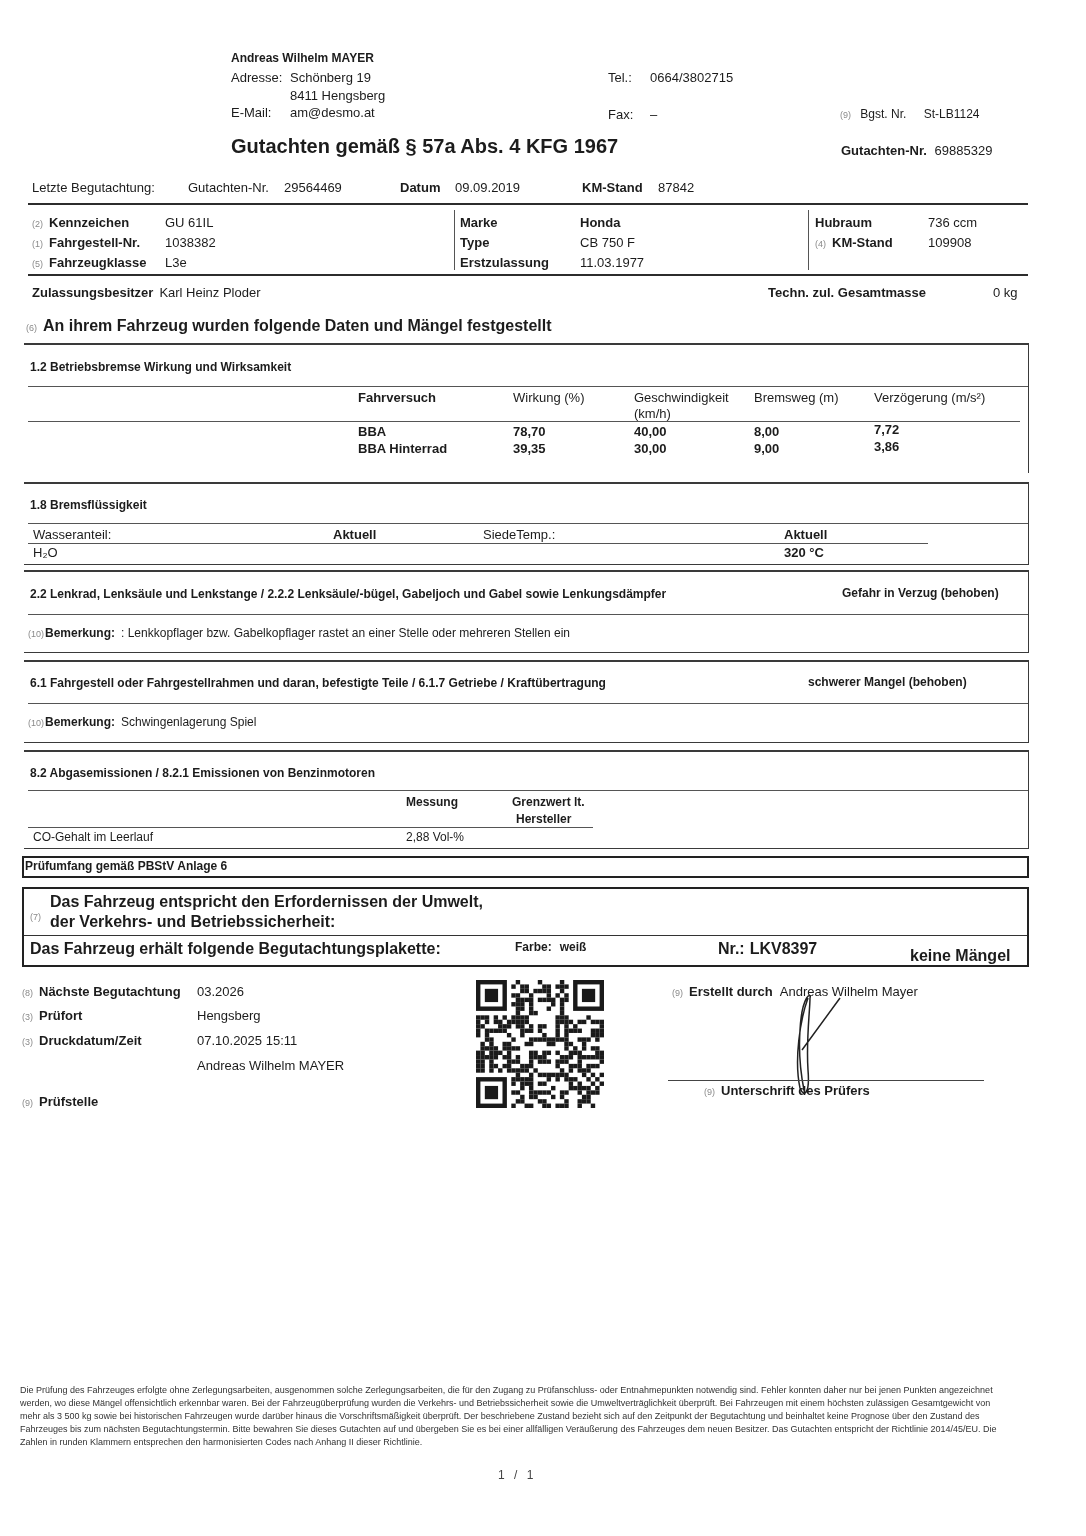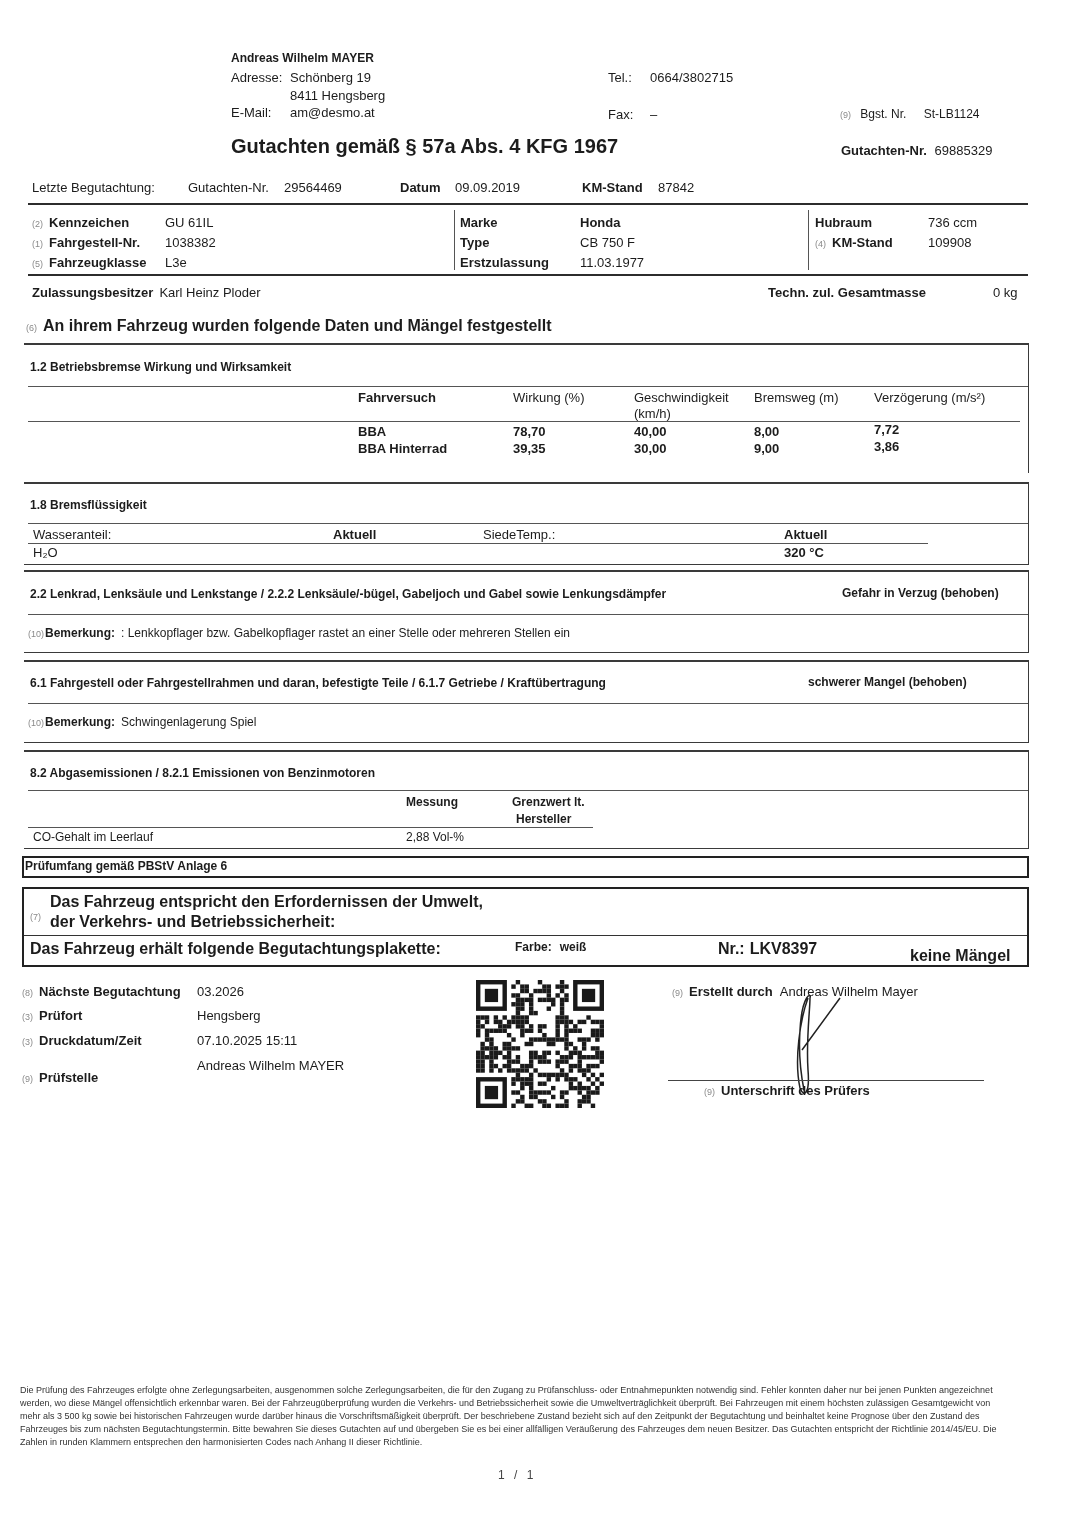--- a/index.html
+++ b/index.html
@@ -143,21 +143,21 @@
 <div class="abs b" style="left:30px;top:940px;font-size:16px;">Das Fahrzeug erhält folgende Begutachtungsplakette:</div>
 <div class="abs b" style="left:515px;top:940px;font-size:12px;"><span>Farbe:</span><span style="margin-left:8px;">weiß</span></div>
 <div class="abs b" style="left:718px;top:940px;font-size:16px;"><span>Nr.:</span><span style="margin-left:5px;">LKV8397</span></div>
 
 <div class="abs f13" style="left:22px;top:984px;"><span class="code">(8)</span><span class="b">Nächste Begutachtung</span></div>
 <div class="abs f13" style="left:197px;top:984px;">03.2026</div>
 <div class="abs f13" style="left:22px;top:1008px;"><span class="code">(3)</span><span class="b">Prüfort</span></div>
 <div class="abs f13" style="left:197px;top:1008px;">Hengsberg</div>
 <div class="abs f13" style="left:22px;top:1033px;"><span class="code">(3)</span><span class="b">Druckdatum/Zeit</span></div>
 <div class="abs f13" style="left:197px;top:1033px;">07.10.2025 15:11</div>
-<div class="abs f13" style="left:22px;top:1070px;"><span class="code">(9)</span><span class="b">Prüfstelle</span></div>
+<div class="abs f13" style="left:22px;top:1094px;"><span class="code">(9)</span><span class="b">Prüfstelle</span></div>
 <div class="abs f13" style="left:197px;top:1058px;">Andreas Wilhelm MAYER</div>
 
 <svg class="abs" style="left:476px;top:980px;" width="128" height="128" viewBox="0 0 29 29">
   <rect x="0" y="0" width="29" height="29" fill="#fff"></rect>
   <g fill="#1a1a1a" id="qr-mods">
       <rect x="9" y="0" width="1" height="1"></rect>
       <rect x="14" y="0" width="1" height="1"></rect>
       <rect x="19" y="0" width="1" height="1"></rect>
       <rect x="8" y="1" width="1" height="1"></rect>
       <rect x="10" y="1" width="1" height="1"></rect>

